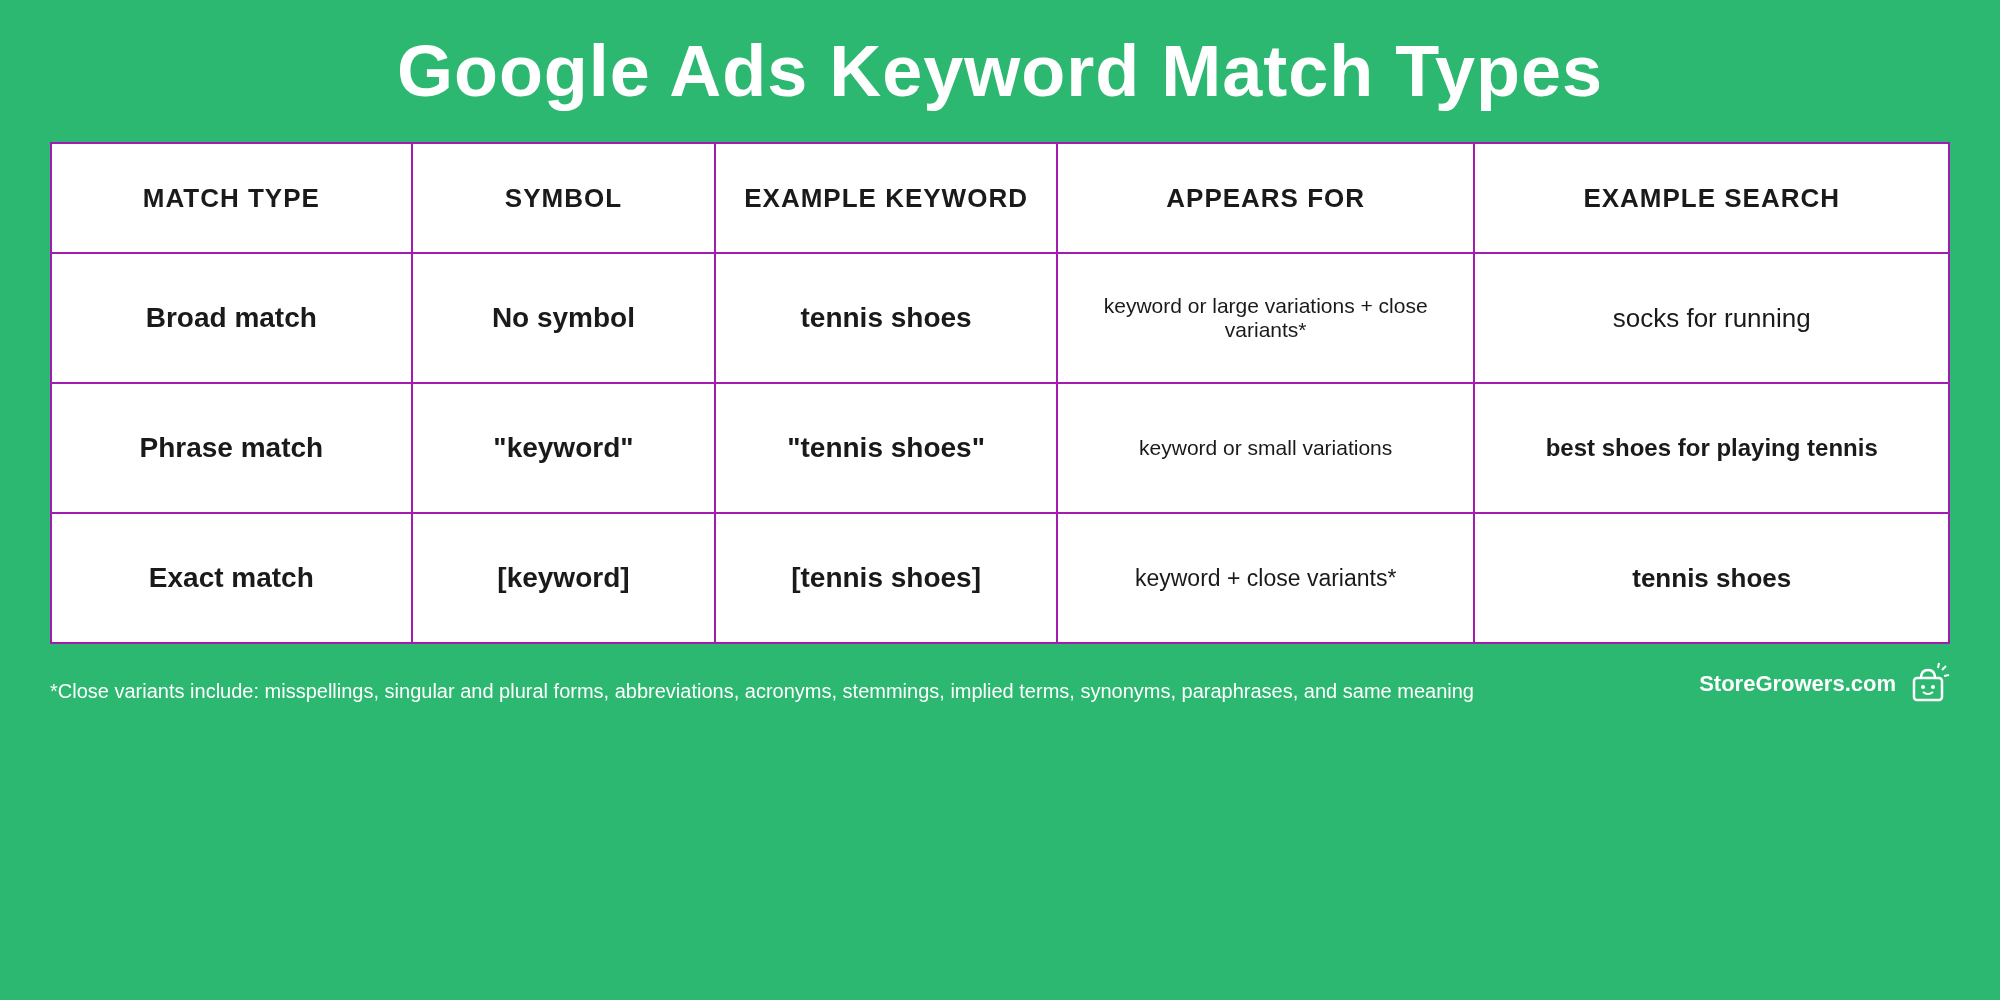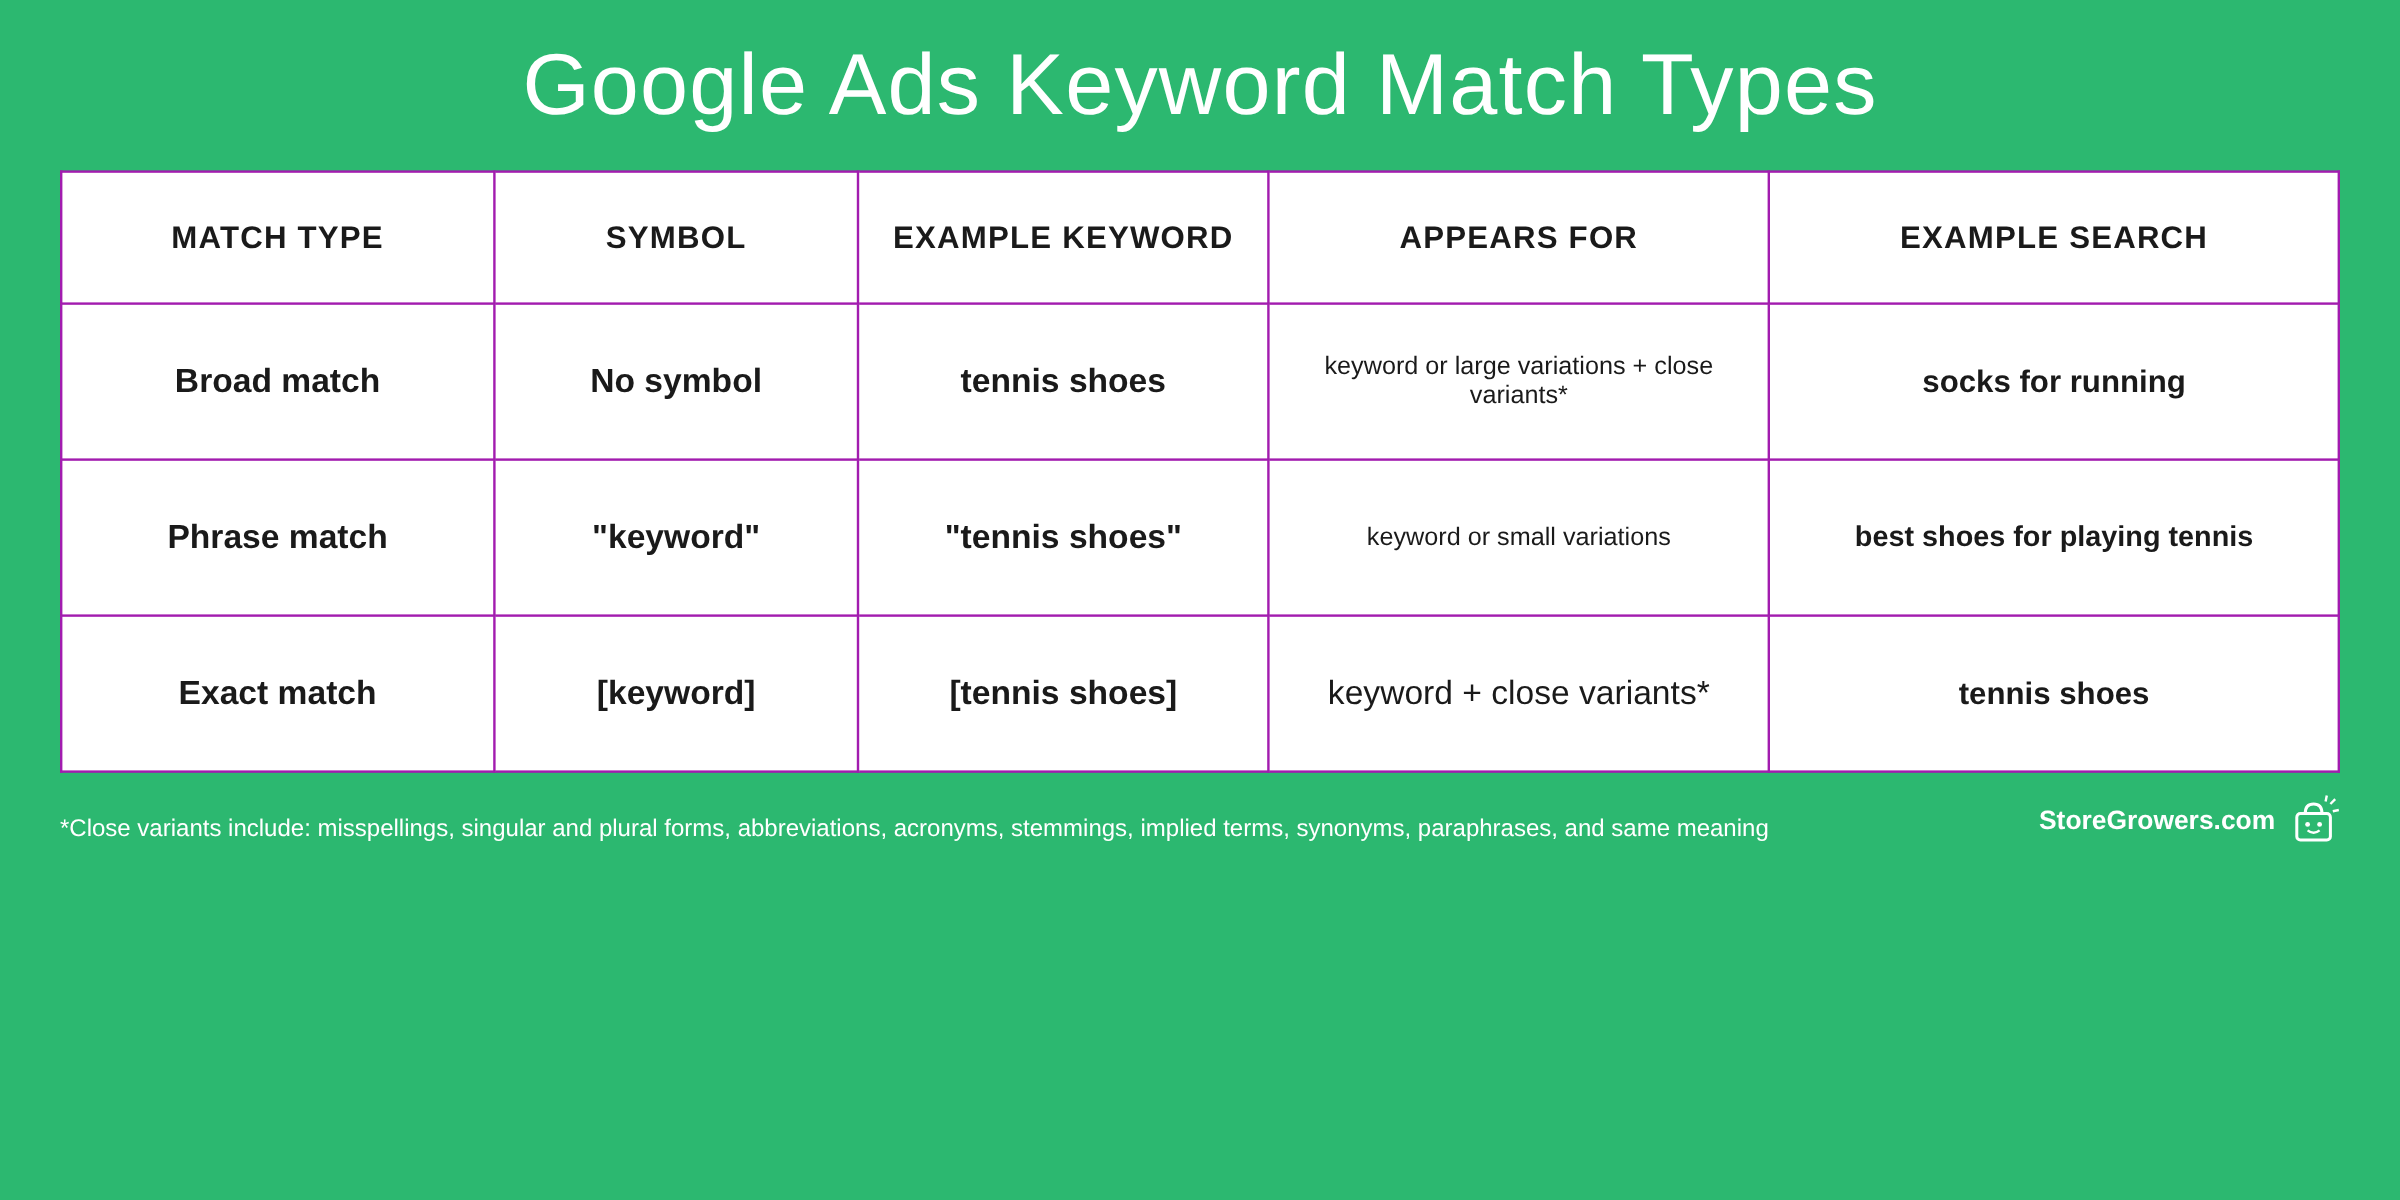--- a/index.html
+++ b/index.html
@@ -12,21 +12,21 @@
       display: flex;
       flex-direction: column;
       align-items: center;
       justify-content: flex-start;
       padding: 30px 50px 20px 50px;
     }
 
     #page-title {
       color: white;
       font-size: 72px;
-      font-weight: 400;
+      font-weight: 700;
       text-align: center;
       margin-bottom: 30px;
       letter-spacing: 1px;
     }
 
     table {
       width: 100%;
       border-collapse: collapse;
       table-layout: fixed;
     }
@@ -115,34 +115,34 @@
         <th>APPEARS FOR</th>
         <th>EXAMPLE SEARCH</th>
       </tr>
     </thead>
     <tbody id="table-body">
     <tr class="row-white">
           <td>Broad match</td>
           <td>No symbol</td>
           <td>tennis shoes</td>
           <td style="font-size: 21px; font-weight: 400;">keyword or large variations + close variants*</td>
-          <td style="font-weight: 700; font-size: 26px;">socks for running</td>
+          <td style="font-weight: 400; font-size: 26px;">socks for running</td>
         </tr>
         <tr class="row-white">
           <td>Phrase match</td>
           <td>"keyword"</td>
           <td>"tennis shoes"</td>
           <td style="font-size: 21px; font-weight: 400;">keyword or small variations</td>
           <td style="font-weight: 700; font-size: 24px;">best shoes for playing tennis</td>
         </tr>
         <tr class="row-white">
           <td>Exact match</td>
           <td>[keyword]</td>
           <td>[tennis shoes]</td>
-          <td style="font-size: 28px; font-weight: 400;">keyword + close variants*</td>
+          <td style="font-size: 23px; font-weight: 400;">keyword + close variants*</td>
           <td style="font-weight: 700; font-size: 26px;">tennis shoes</td>
         </tr>
       </tbody>
   </table>
 </div>
 
 <div class="footer-row">
   <p class="footnote">*Close variants include: misspellings, singular and plural forms, abbreviations, acronyms, stemmings, implied terms, synonyms, paraphrases, and same meaning</p>
   <div style="display:flex; align-items:center; gap:10px; white-space:nowrap;">
     <span style="color:white; font-size:22px; font-weight:700;">StoreGrowers.com</span>

